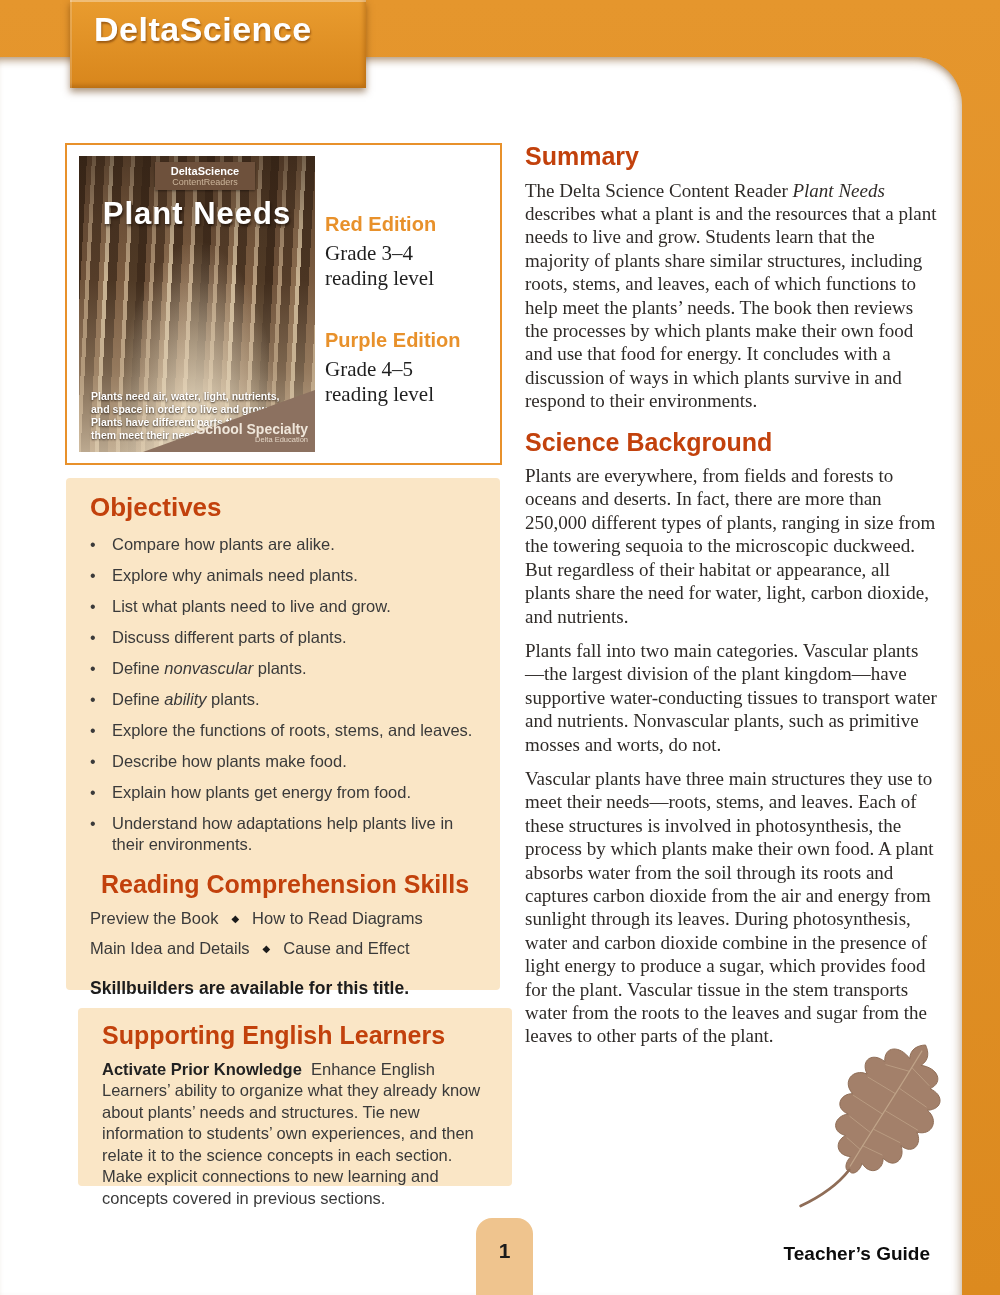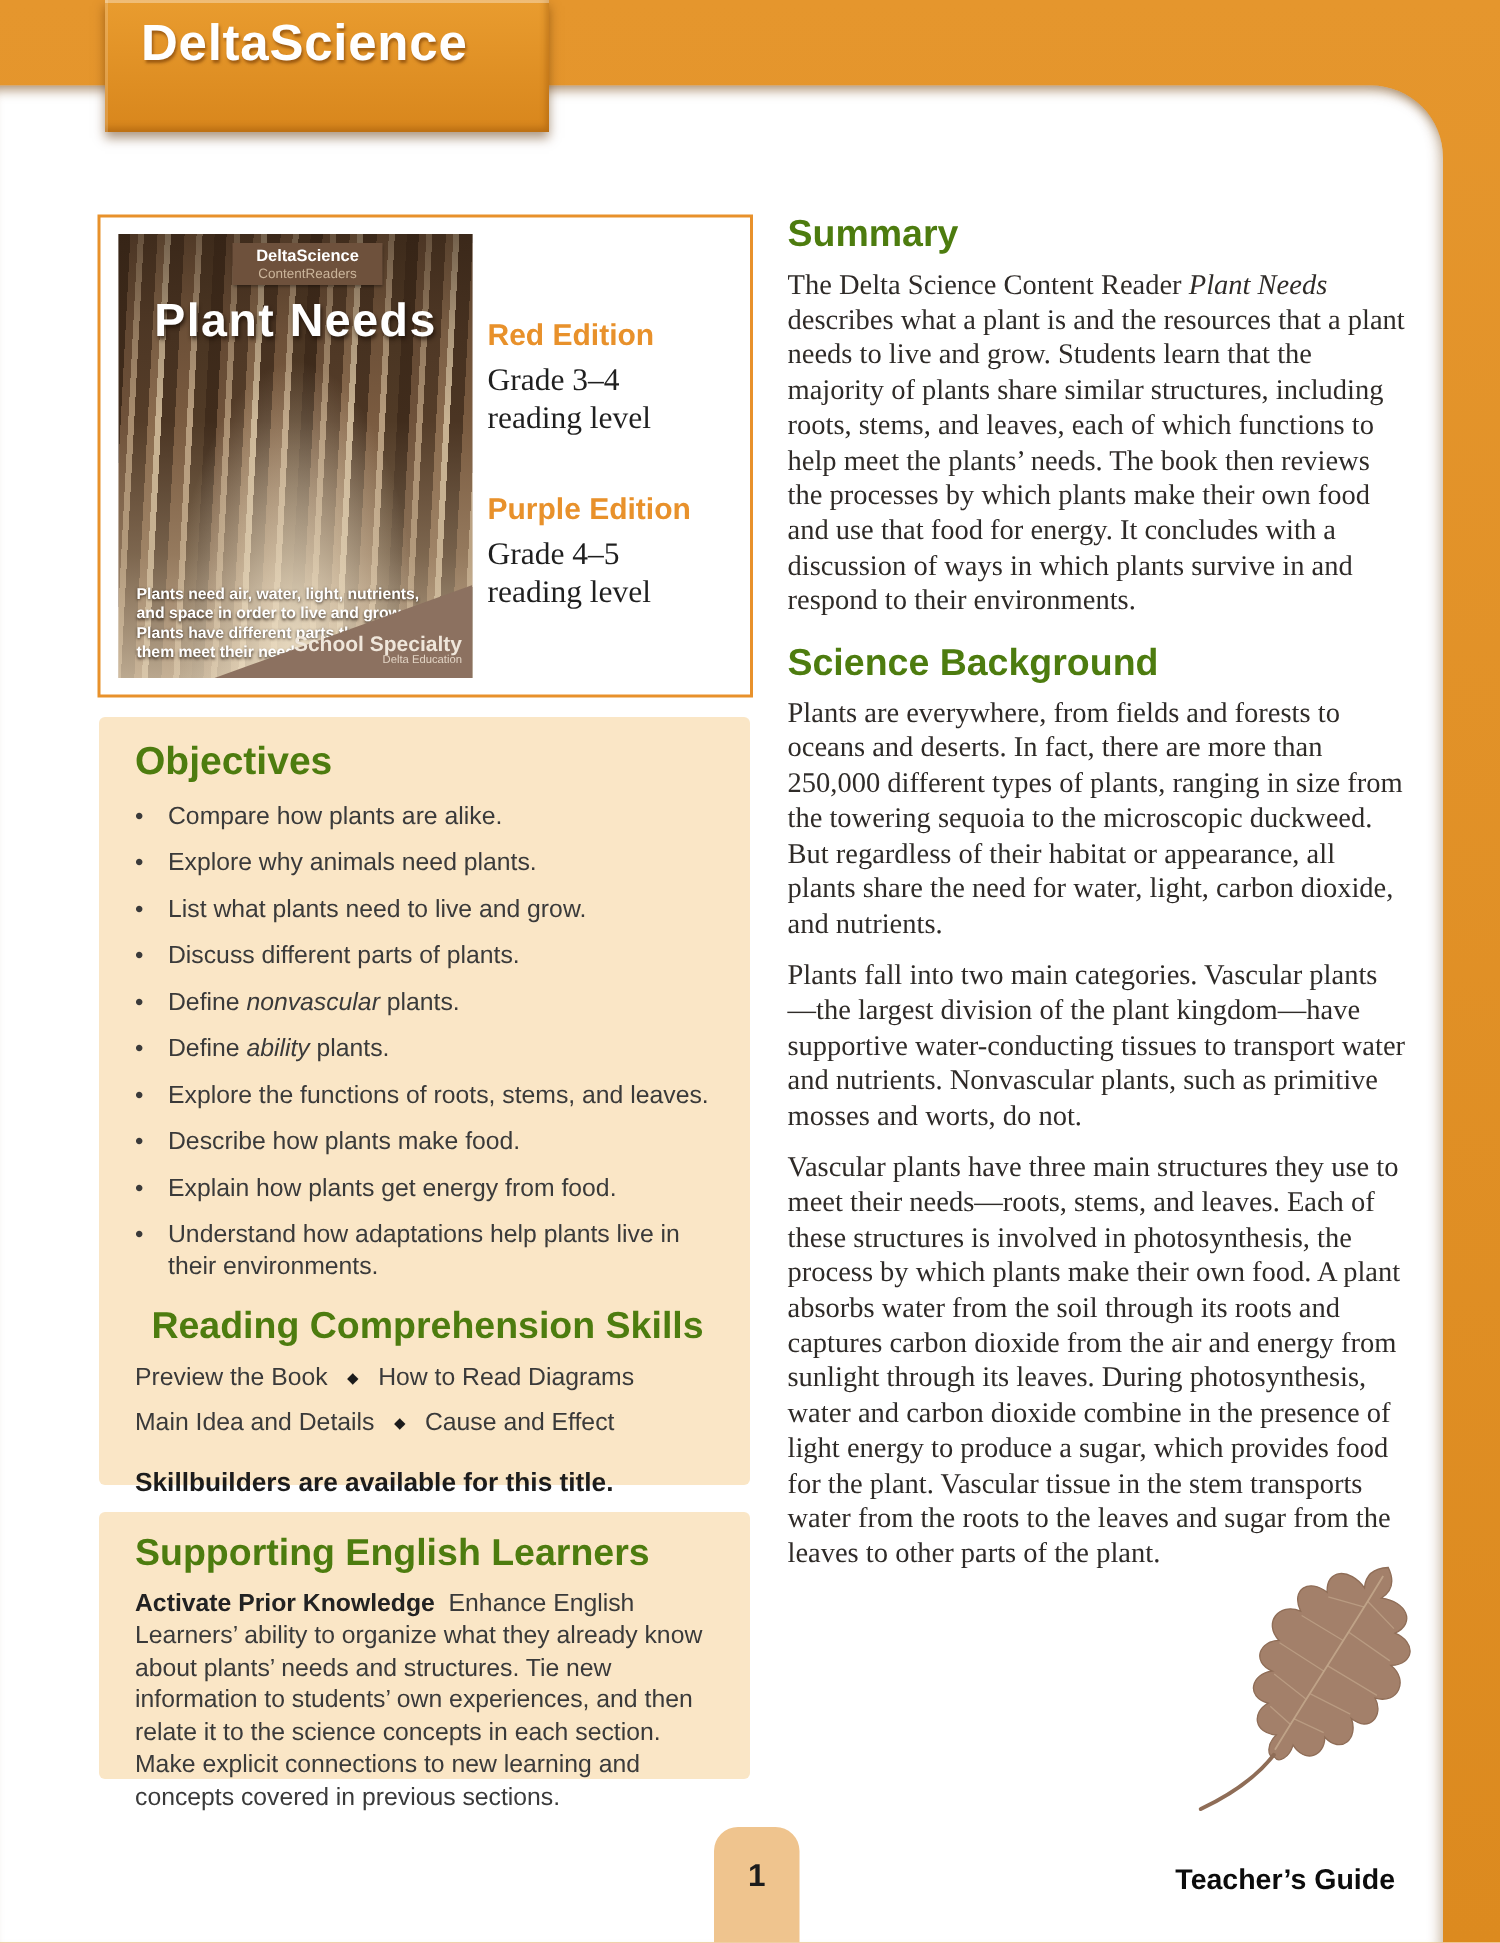--- a/index.html
+++ b/index.html
@@ -57,22 +57,22 @@
   .pub-text .p2{font-size:7.5px;line-height:9px;color:#E2D4C4;}
   
   .editions{position:absolute;left:258px;top:68px;}
   .edition + .edition{margin-top:38px;}
   .edition-name{font-weight:bold;font-size:20px;color:#E8912B;}
   .edition-grade{font-family:"Liberation Serif",serif;font-size:21px;color:#1f1f1f;margin-top:5px;}
   .edition-level{font-family:"Liberation Serif",serif;font-size:21px;color:#1f1f1f;}
   
   .panel{position:absolute;background:#FAE6C6;border-radius:4px;box-sizing:border-box;}
   .panel-objectives{left:66px;top:421px;width:434px;height:512px;padding:15px 20px 0 24px;}
-  .panel-supporting{left:66px;top:951px;width:434px;height:178px;padding:14px 20px 0 24px;}
-  .orange-head{color:#4d7c0f;font-weight:bold;font-size:26px;line-height:1.1;margin:0;}
+  .panel-supporting{left:78px;top:951px;width:434px;height:178px;padding:14px 20px 0 24px;}
+  .orange-head{color:#c2410c;font-weight:bold;font-size:26px;line-height:1.1;margin:0;}
   ul.obj-list{list-style:none;margin:12px 0 0;padding:0;}
   ul.obj-list li{display:flex;margin-bottom:10px;font-size:16.5px;line-height:21px;color:#3A3A3A;}
   ul.obj-list .bullet{width:22px;flex:0 0 22px;font-size:16px;}
   ul.obj-list em{font-style:italic;}
   .skills-head{margin-top:16px;font-size:25px;text-align:center;}
   .skills-row{display:flex;align-items:center;margin-top:11px;font-size:16.5px;color:#3A3A3A;}
   .skills-sep{font-size:10px;color:#1b1b1b;margin:0 13px;}
   .skills-note{margin-top:20px;font-weight:bold;font-size:17.5px;color:#1C1C1C;}
   .sel-par{margin-top:9px;font-size:16.5px;line-height:21.5px;color:#3A3A3A;}
   .sel-lead{font-weight:bold;color:#222;}

